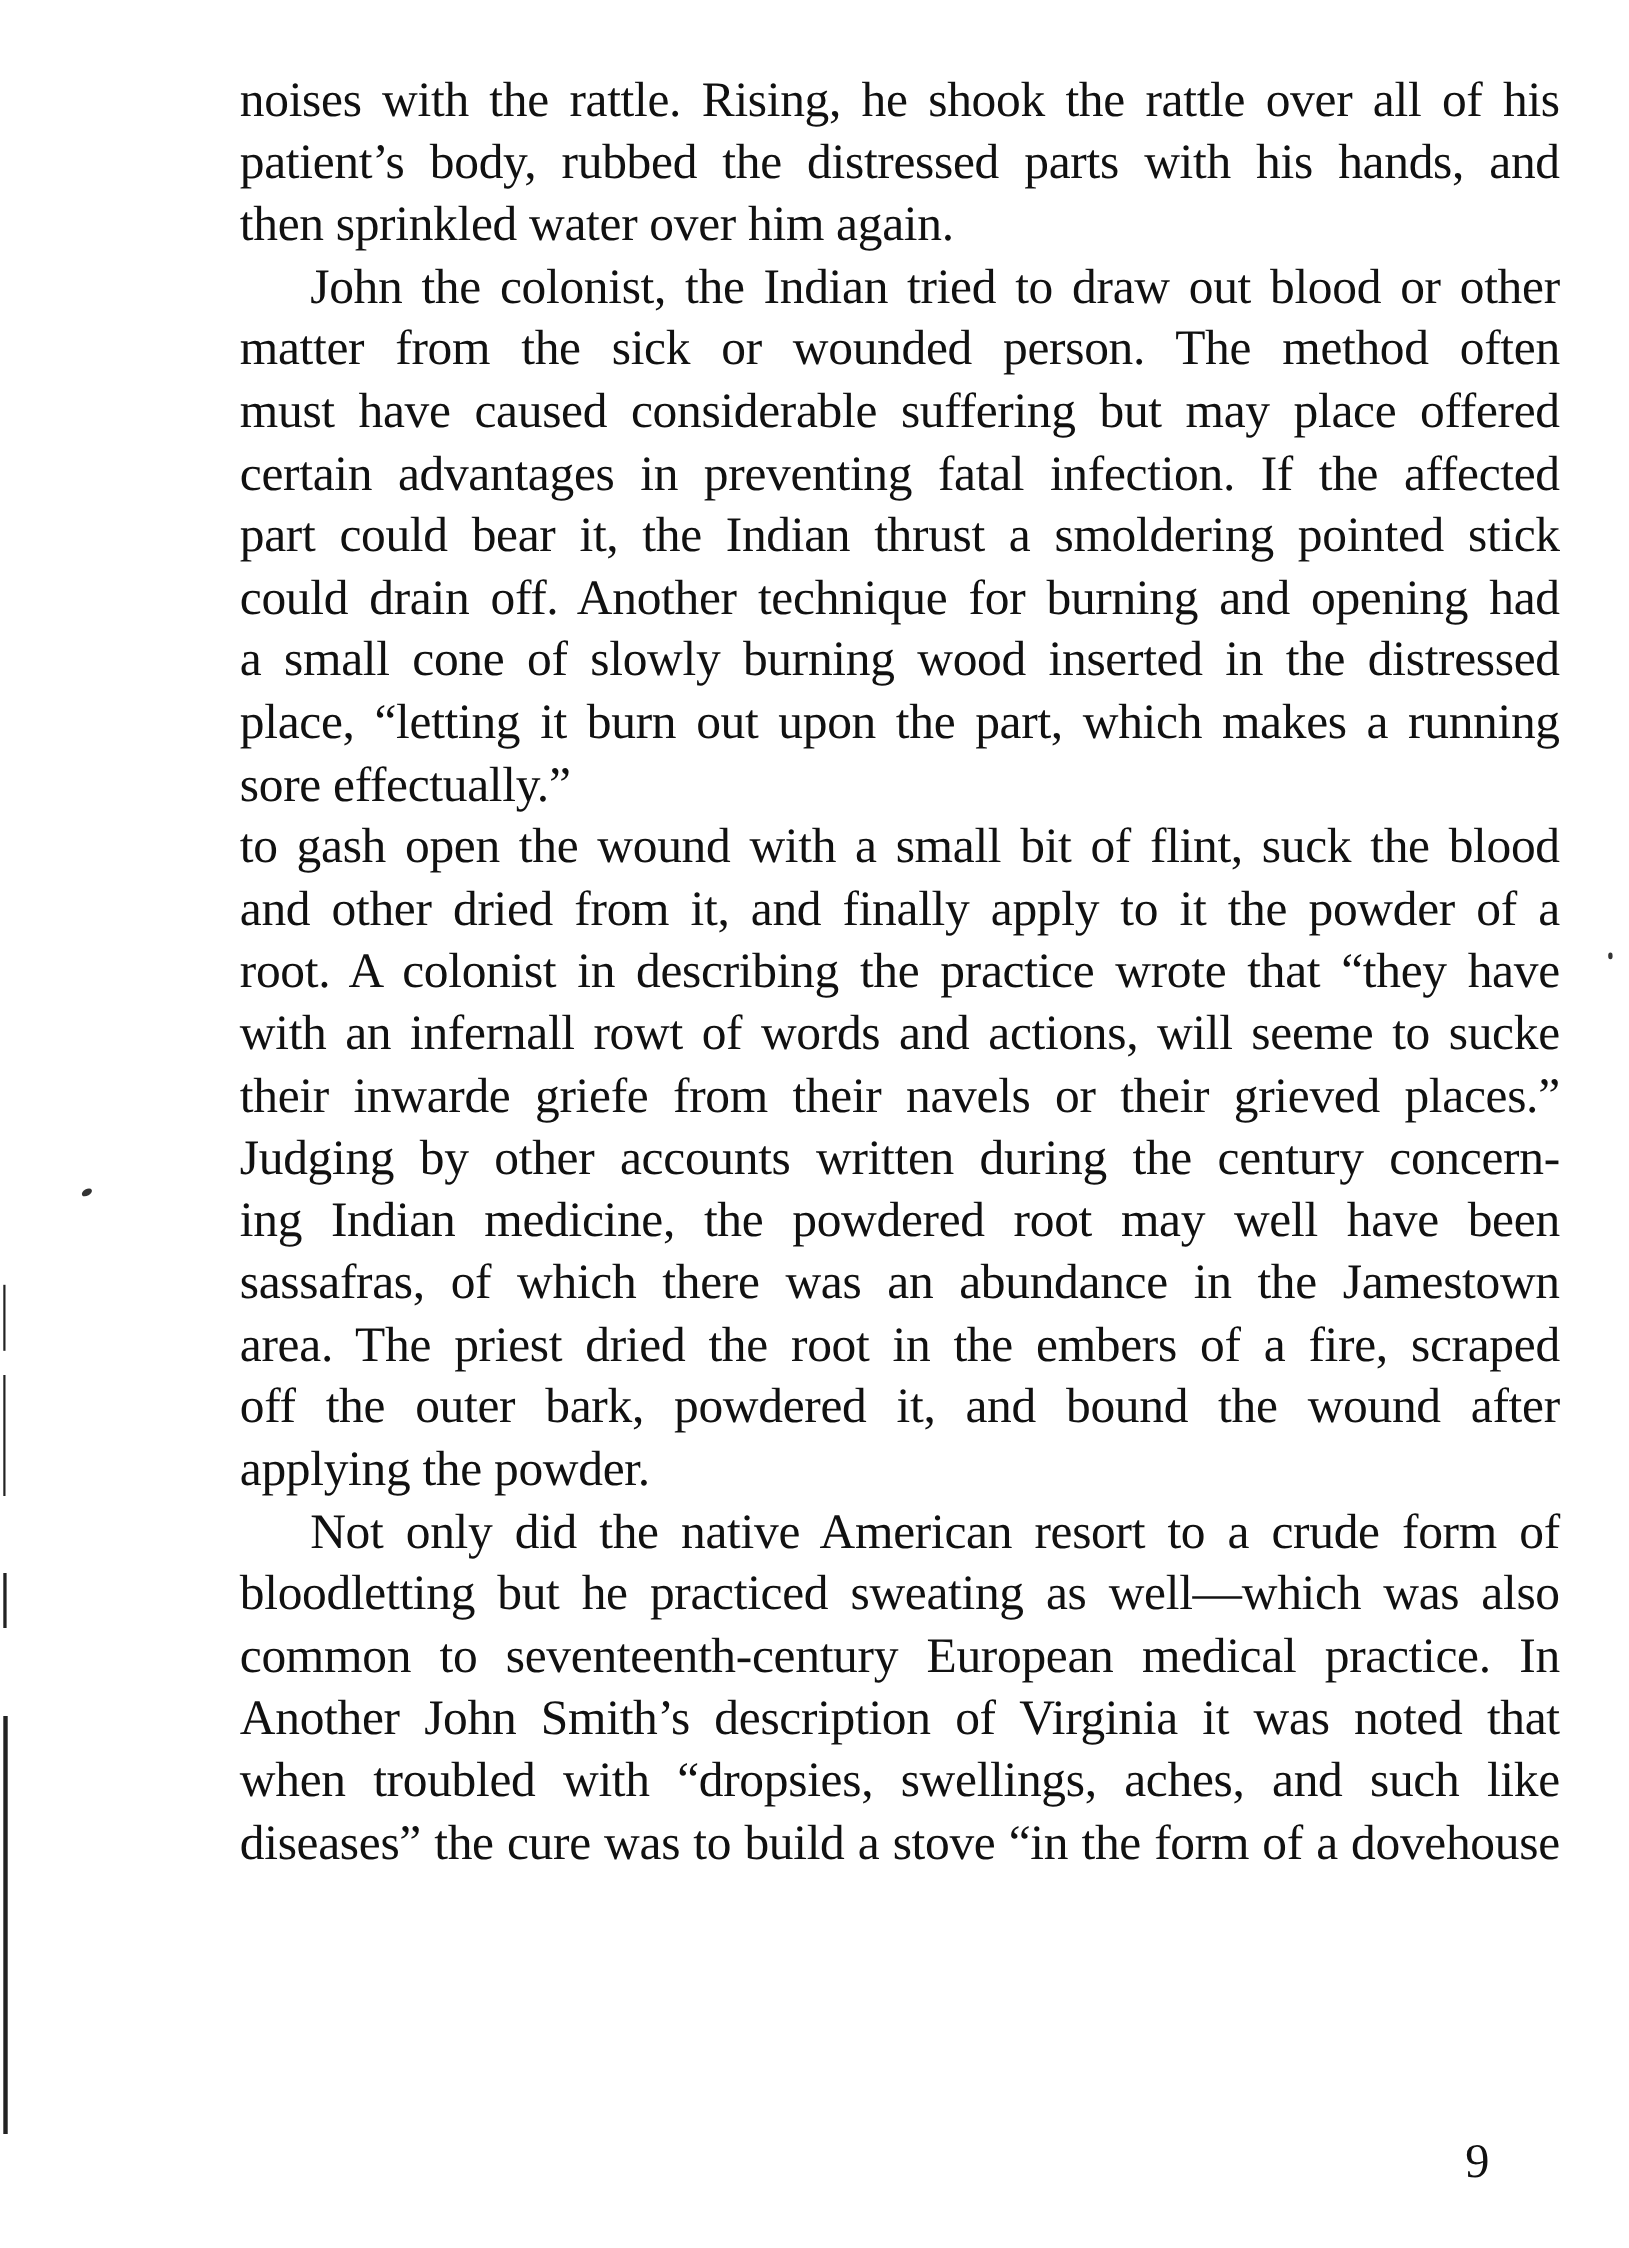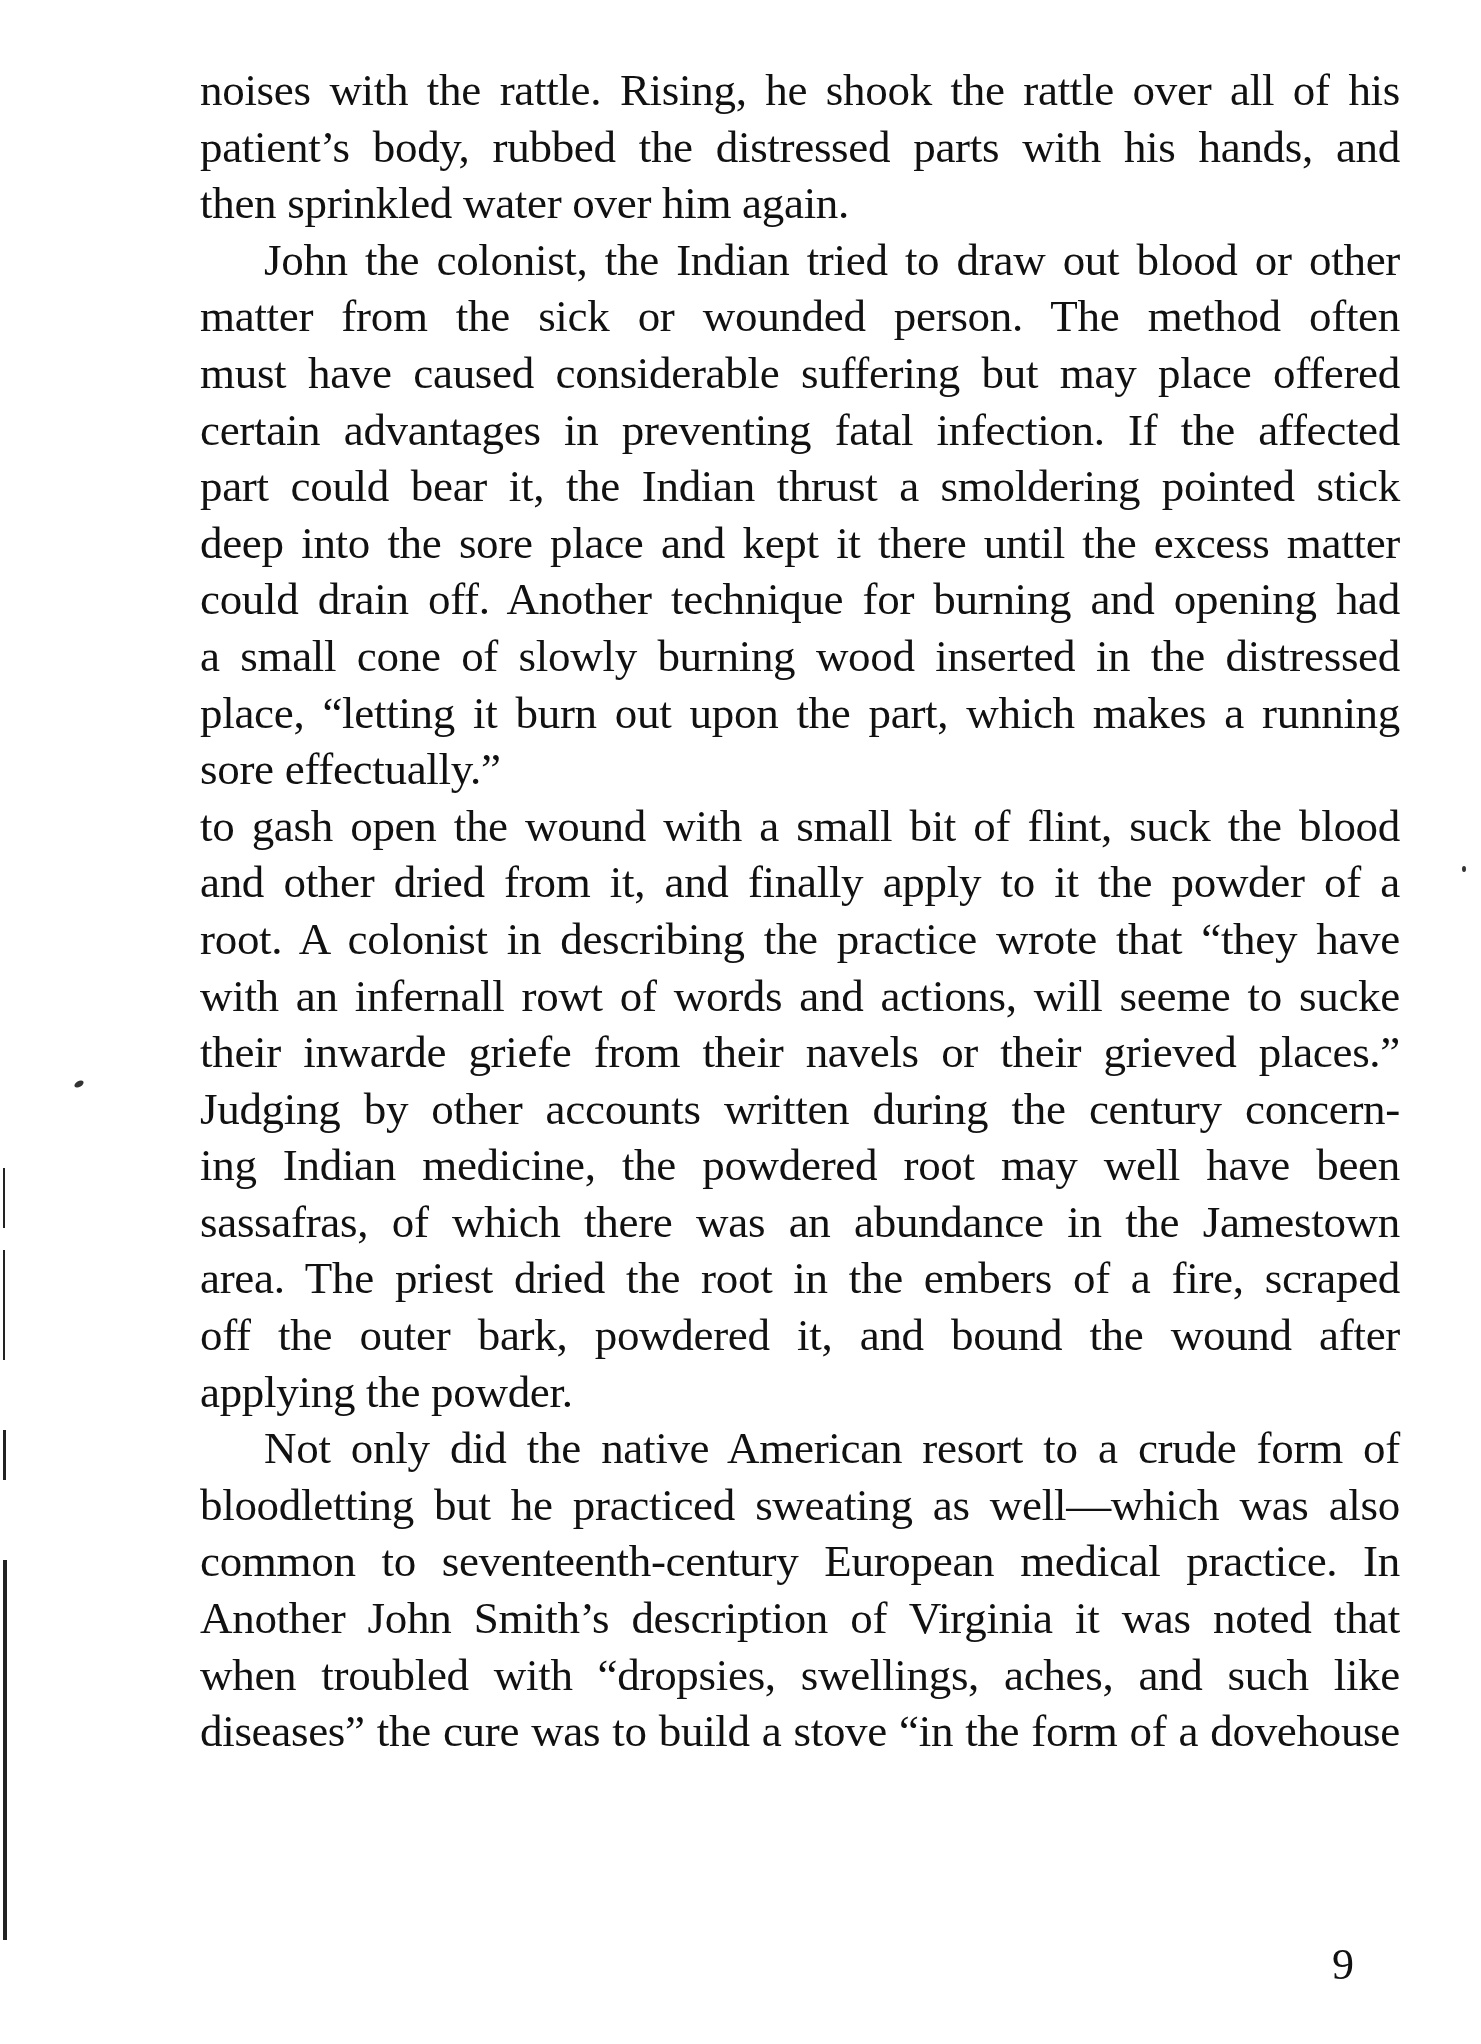--- a/index.html
+++ b/index.html
@@ -10,21 +10,21 @@
     body {
       width: 1481px;
       height: 2044px;
       position: relative;
       overflow: hidden;
       font-family: "Liberation Serif", "DejaVu Serif", serif;
       color: #111111;
     }
     .page {
       position: absolute;
-      left: 200px;
+      left: 218px;
       top: 62px;
       width: 1200px;
     }
     .line {
       display: block;
       height: 56.6px;
       line-height: 56.6px;
       font-size: 45px;
       white-space: nowrap;
       text-align: justify;
@@ -64,21 +64,20 @@
       <span class="line">noises with the rattle. Rising, he shook the rattle over all of his</span>
       <span class="line">patient’s body, rubbed the distressed parts with his hands, and</span>
       <span class="line last">then sprinkled water over him again.</span>
     </div>
     <div>
       <span class="line indent">John the colonist, the Indian tried to draw out blood or other</span>
       <span class="line">matter from the sick or wounded person. The method often</span>
       <span class="line">must have caused considerable suffering but may place offered</span>
       <span class="line">certain advantages in preventing fatal infection. If the affected</span>
       <span class="line">part could bear it, the Indian thrust a smoldering pointed stick</span>
-      <span class="line">deep into the sore place and kept it there until the excess matter</span>
       <span class="line">could drain off. Another technique for burning and opening had</span>
       <span class="line">a small cone of slowly burning wood inserted in the distressed</span>
       <span class="line">place, “letting it burn out upon the part, which makes a running</span>
       <span class="line last">sore effectually.”</span>
     </div>
     <div>
       <span class="line">to gash open the wound with a small bit of flint, suck the blood</span>
       <span class="line">and other dried from it, and finally apply to it the powder of a</span>
       <span class="line">root. A colonist in describing the practice wrote that “they have</span>
       <span class="line">with an infernall rowt of words and actions, will seeme to sucke</span>

